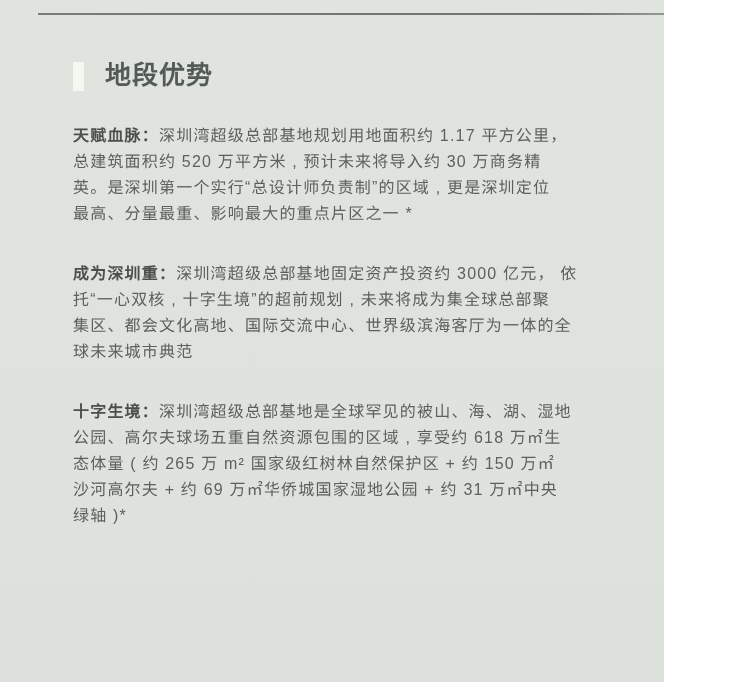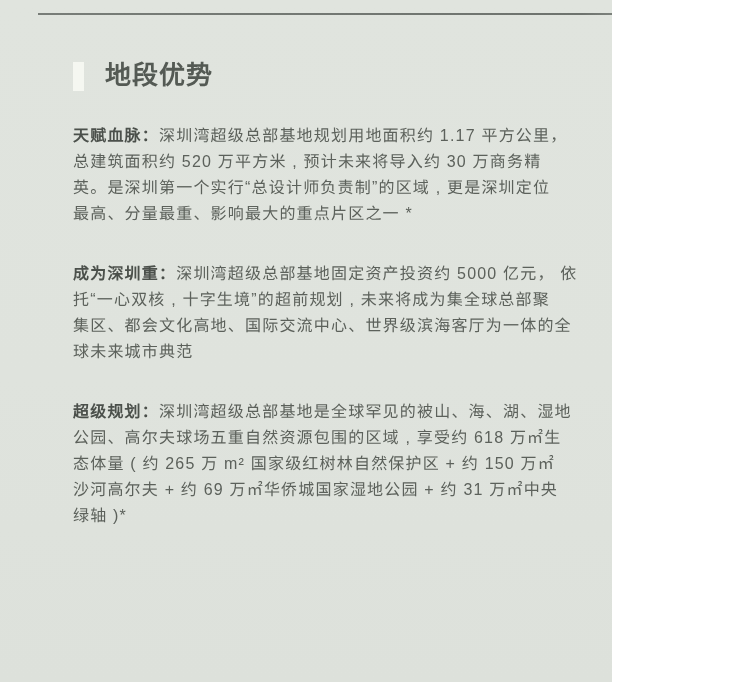--- a/index.html
+++ b/index.html
@@ -1,18 +1,18 @@
 <!DOCTYPE html>
 <html lang="zh-CN"><head>
 <meta charset="utf-8">
 <style>
   html, body { margin: 0; padding: 0; }
   .page {
     position: relative;
-    width: 612px;
+    width: 664px;
     height: 682px;
     background: linear-gradient(180deg, #e0e4de 0%, #dfe3dd 55%, #dde1db 100%);
     font-family: "Liberation Sans", sans-serif;
     overflow: hidden;
   }
   .divider {
     margin: 13px 0 0 38px;
     width: 640px;
     height: 2px;
     background: linear-gradient(90deg, #787d78 0%, #6e736e 85%, #9aa09a 100%);
@@ -74,29 +74,29 @@
   <div class="content">
 
     <p>
       <span class="para-label">天赋血脉：</span><span class="para-text">深圳湾超级总部基地规划用地面积约 1.17 平方公里，
 总建筑面积约 520 万平方米 , 预计未来将导入约 30 万商务精
 英。是深圳第一个实行“总设计师负责制”的区域 , 更是深圳定位
 最高、分量最重、影响最大的重点片区之一 *</span>
     </p>
 
     <p>
-      <span class="para-label">成为深圳重：</span><span class="para-text">深圳湾超级总部基地固定资产投资约 5000 亿元， 依
+      <span class="para-label">成为深圳重：</span><span class="para-text">深圳湾超级总部基地固定资产投资约 3000 亿元， 依
 托“一心双核 , 十字生境”的超前规划 , 未来将成为集全球总部聚
 集区、都会文化高地、国际交流中心、世界级滨海客厅为一体的全
 球未来城市典范</span>
     </p>
 
 
     <p>
-      <span class="para-label">超级规划：</span><span class="para-text">深圳湾超级总部基地是全球罕见的被山、海、湖、湿地
+      <span class="para-label">十字生境：</span><span class="para-text">深圳湾超级总部基地是全球罕见的被山、海、湖、湿地
 公园、高尔夫球场五重自然资源包围的区域 , 享受约 618 万㎡生
 态体量 ( 约 265 万 m² 国家级红树林自然保护区 + 约 150 万㎡
 沙河高尔夫 + 约 69 万㎡华侨城国家湿地公园 + 约 31 万㎡中央
 绿轴 )*</span>
     </p>
 
   </div>
 </div>
 
 </body></html>

